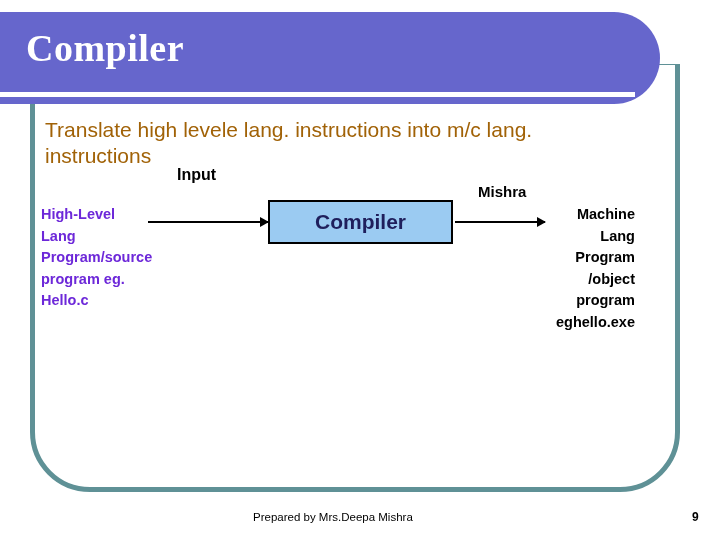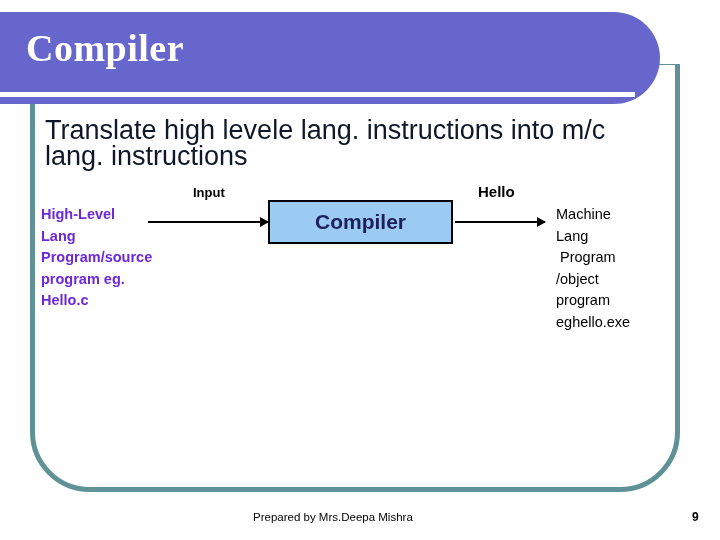--- a/index.html
+++ b/index.html
@@ -67,35 +67,34 @@
     letter-spacing: 0.5px;
     white-space: nowrap;
   }
 
   
   #body-text {
     position: absolute;
     left: 45px;
     top: 117px;
     width: 590px;
-    color: #0f172a;
-    font-size: 27px;
+    color: #a16207;
+    font-size: 21px;
     line-height: 26px;
     font-weight: 500;
   }
 
   
   #label-input {
     position: absolute;
     left: 177px;
-    top: 185px;
-    font-size: 13px;
-    font-weight: bold;
-    color: #000000;
-    margin-left: 16px;
+    top: 166px;
+    font-size: 16px;
+    font-weight: bold;
+    color: #000000;
   }
   #label-output {
     position: absolute;
     left: 478px;
     top: 183px;
     font-size: 15px;
     font-weight: bold;
     color: #000000;
   }
 
@@ -144,24 +143,25 @@
     font-weight: bold;
     line-height: 21.5px;
     color: #6d28d9;
     white-space: pre;
   }
   #out-text {
     position: absolute;
     left: 556px;
     top: 204px;
     font-size: 14.5px;
-    font-weight: normal;
+    font-weight: bold;
     line-height: 21.5px;
     color: #000000;
     white-space: pre;
+    text-align: right;
   }
 
   
   #footer-note {
     position: absolute;
     left: 253px;
     top: 511px;
     font-size: 11.5px;
     color: #000000;
     text-align: center;
@@ -184,21 +184,21 @@
   <div id="frame-top-cut"></div>
 
   <div id="banner"></div>
   <div id="banner-rule"></div>
   <div id="slide-title">Compiler</div>
 
   <div id="body-text">Translate high levele lang. instructions  into m/c lang. instructions</div>
 
   <div id="label-input">Input</div>
 
-  <div id="label-output">Hello</div>
+  <div id="label-output">Mishra</div>
 
   <div id="arrow-in" class="arrow"></div>
   <div id="arrow-out" class="arrow"></div>
 
   <div id="compiler-box">
     <span class="boxlabel">Compiler</span>
   </div>
 
   <div id="src-text">High-Level
 Lang

